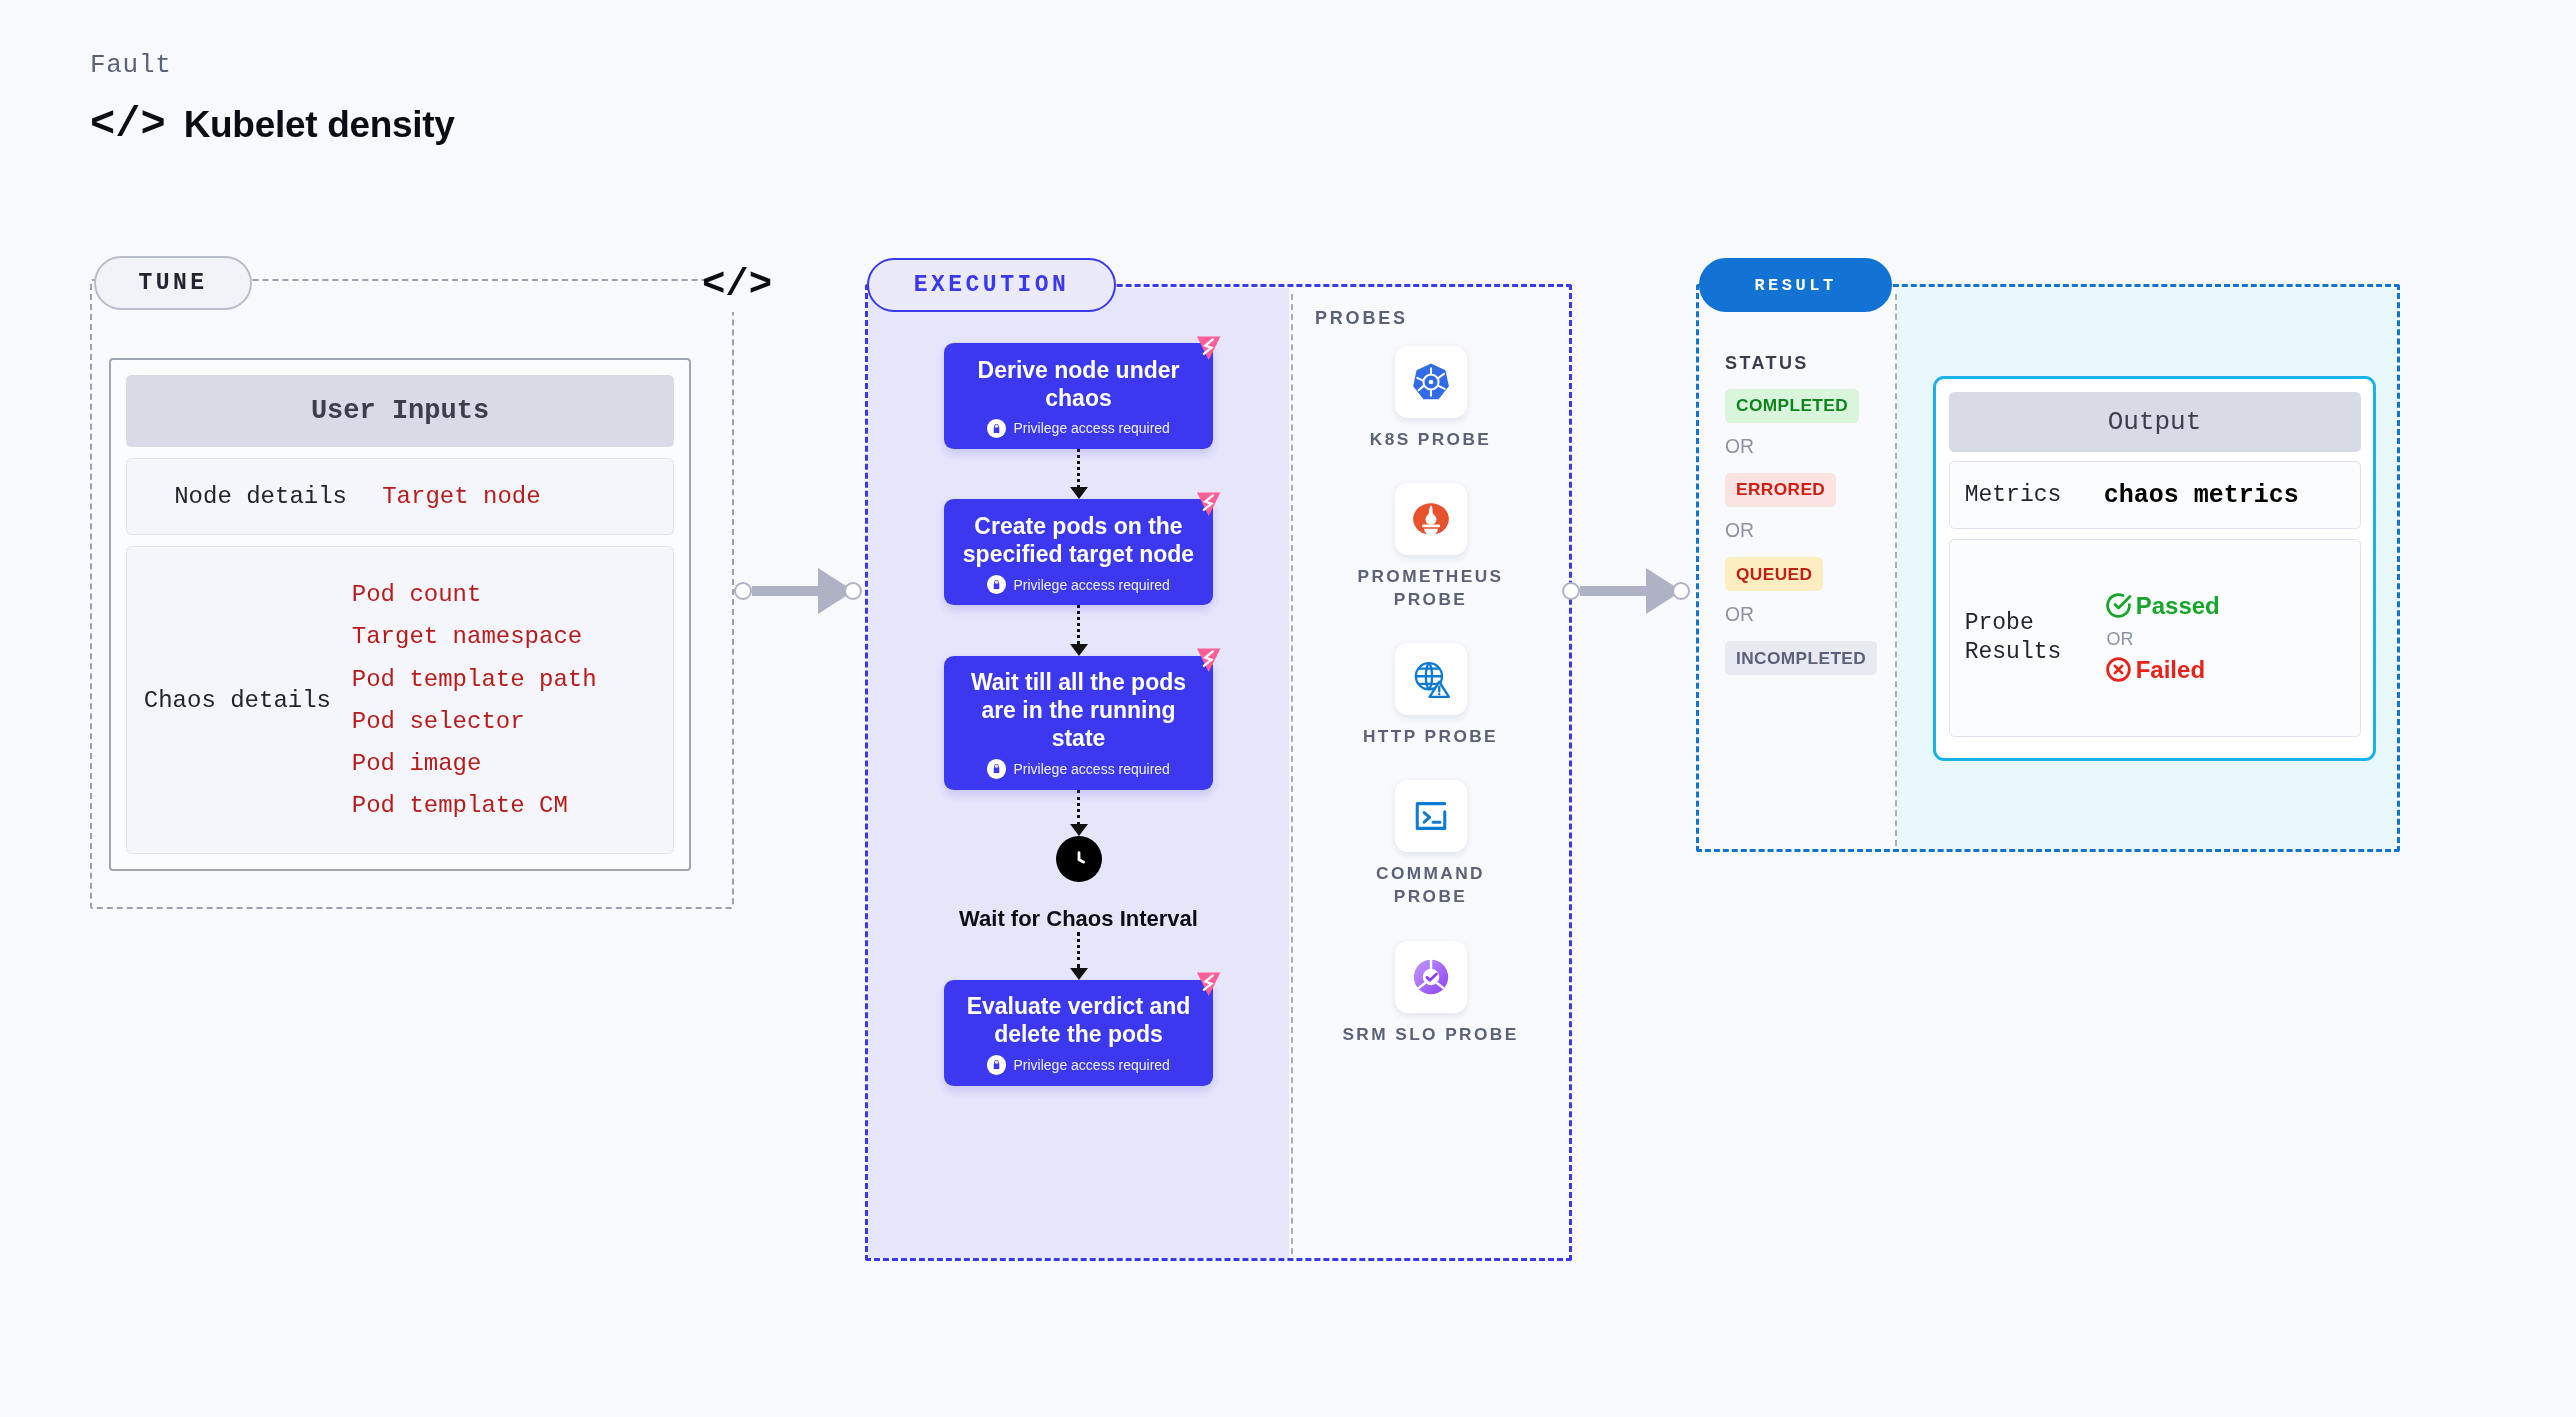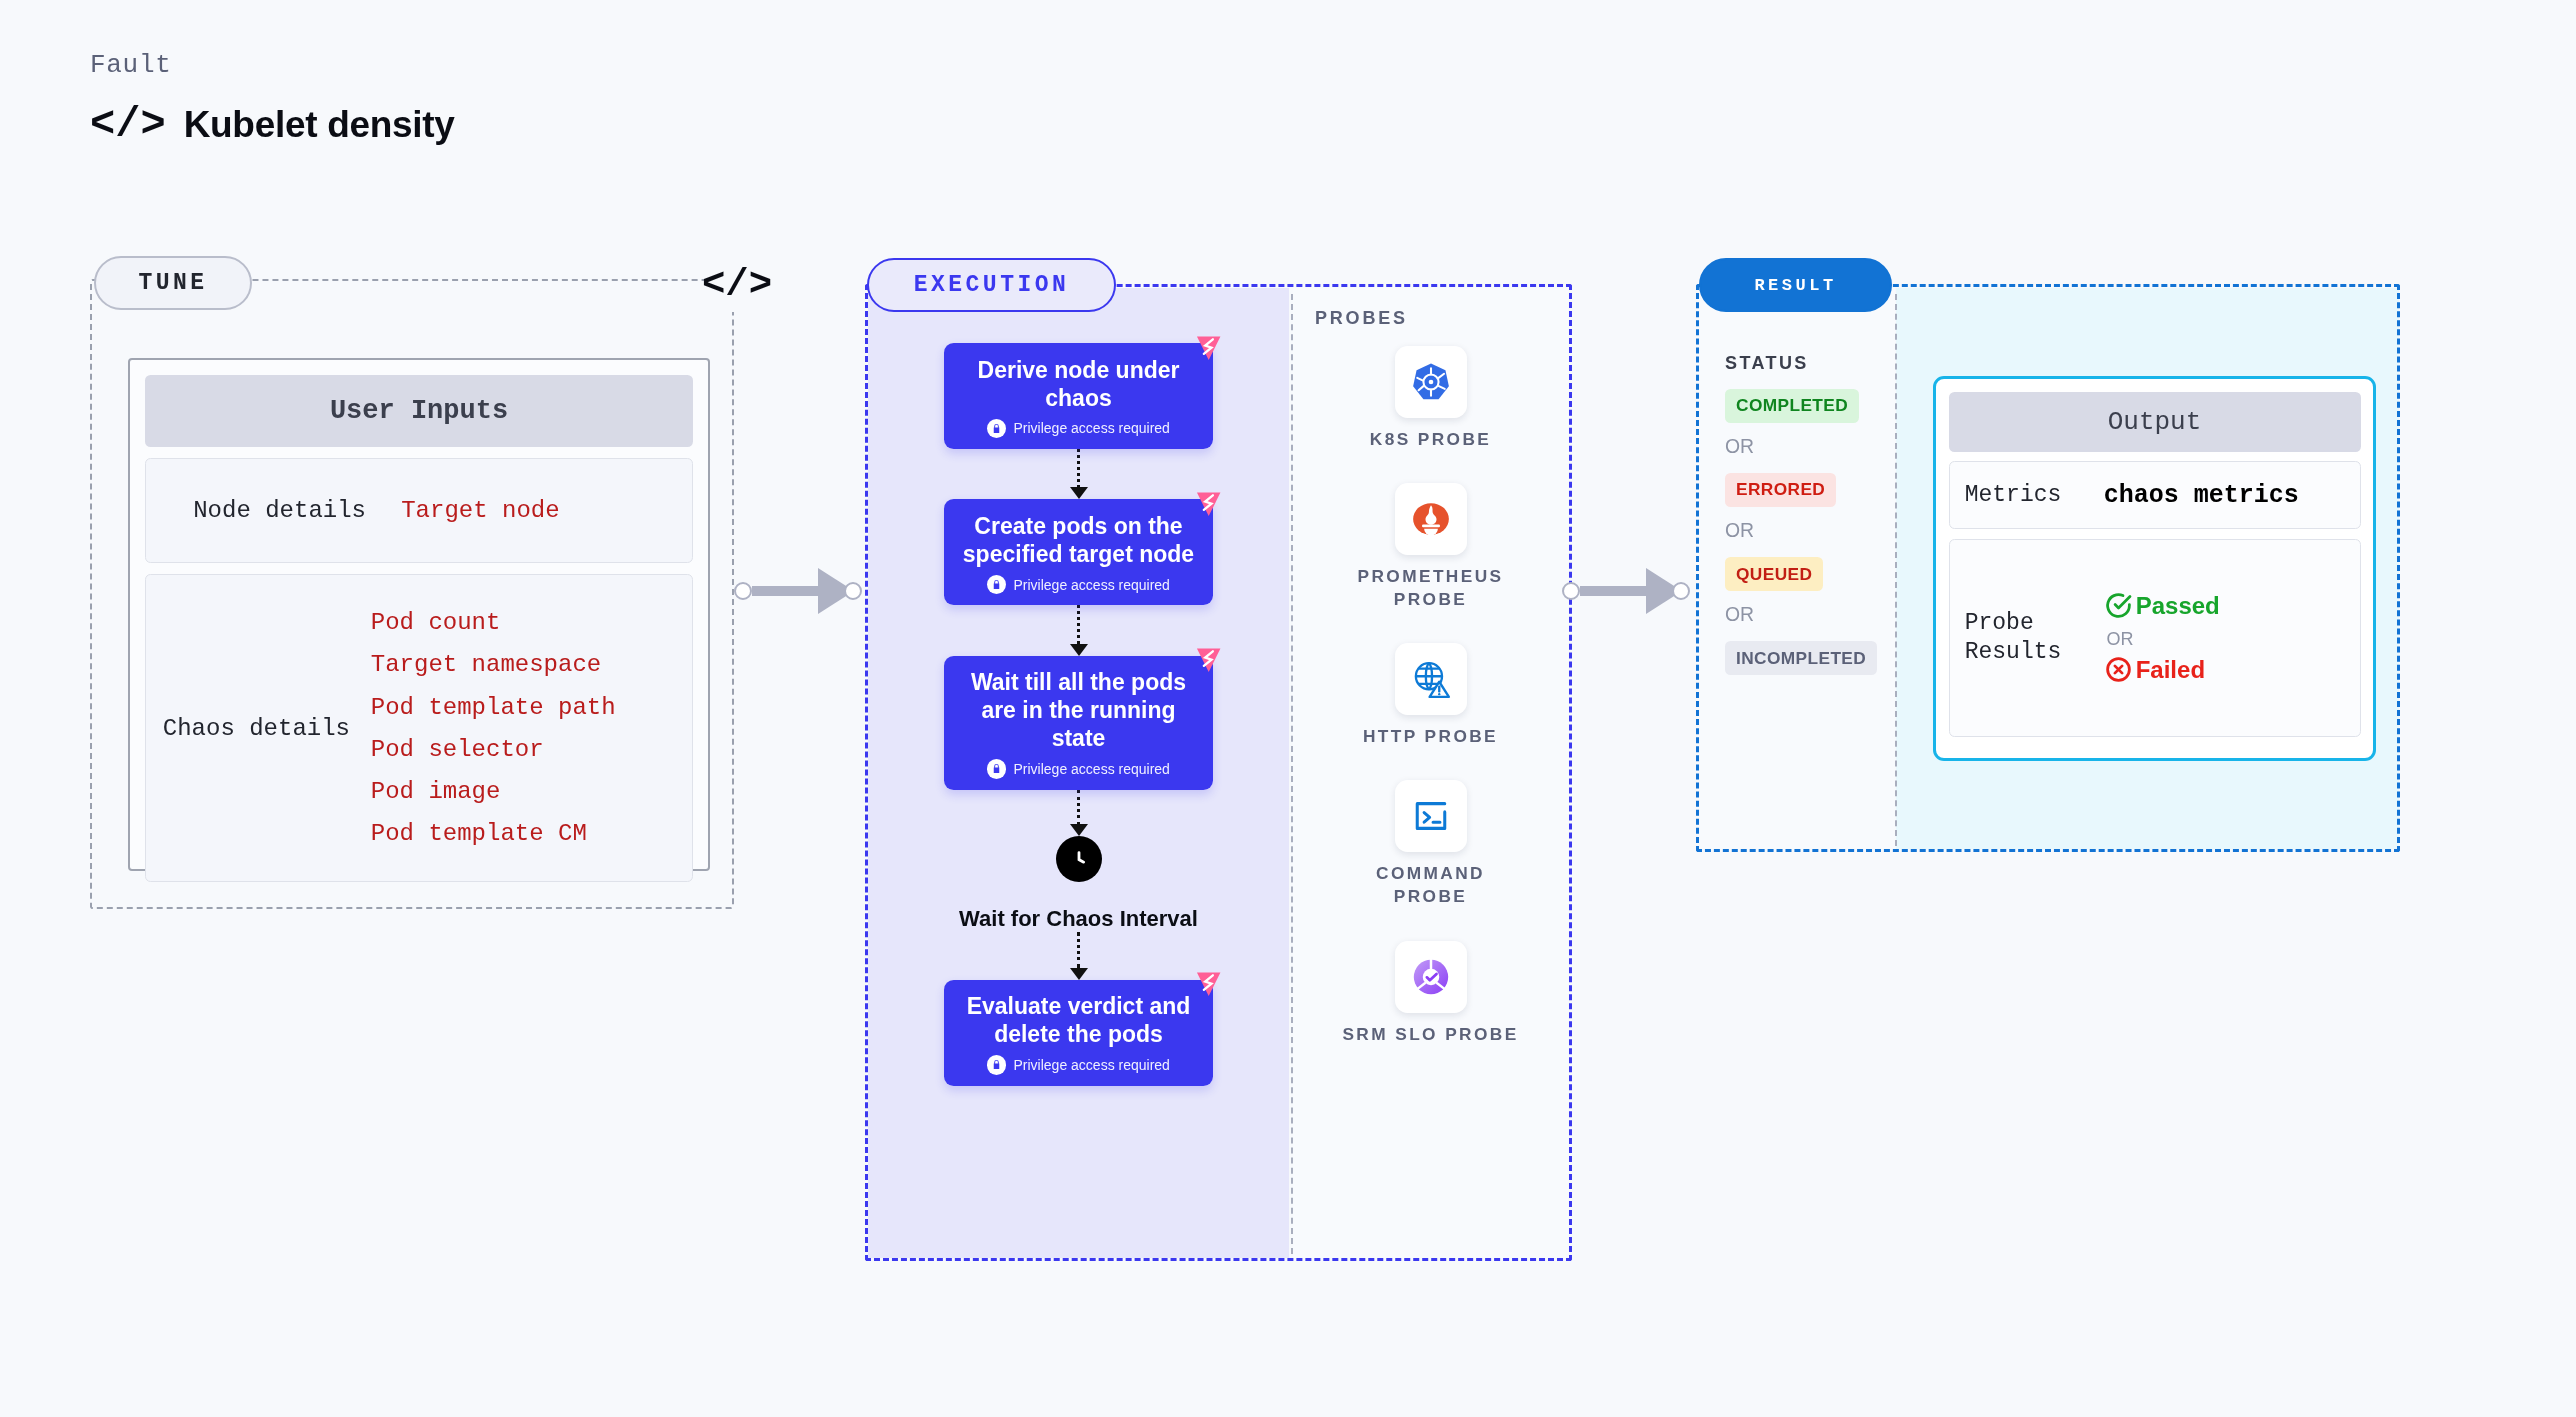--- a/index.html
+++ b/index.html
@@ -42,41 +42,41 @@
     left: 94px; top: 256px; width: 158px; height: 54px;
     background: #f1f3f9; border: 2.1px solid #b9bdcb; color: #22252e; font-size: 23px;
   }
   .code-mark-inline {
     position: absolute; left: 705px; top: 258px; width: 64px; height: 54px;
     background: #f7f9fc; display: flex; align-items: center; justify-content: center;
     font-family: "Liberation Mono", monospace; font-size: 39px; font-weight: 700; color: #0b0d14;
     z-index: 6;
   }
   .ui-card {
-    position: absolute; left: 128px; top: 358px; width: 582px; height: 513px;
+    position: absolute; left: 109px; top: 358px; width: 582px; height: 513px;
     border: 2.8px solid #9fa4b0; border-radius: 4px; background: #fbfcfe;
     padding: 15.2px;
   }
   .ui-head {
     height: 72px; background: #d8dae6; border-radius: 5.5px;
     display: flex; align-items: center; justify-content: center;
     font-family: "Liberation Mono", monospace; font-size: 27px; font-weight: 700; color: #3b3f4d;
   }
   .ui-sect {
     margin-top: 11px; border: 1.4px solid #dfe2ea; border-radius: 5.5px; background: #f4f6fb;
     display: flex; align-items: center; padding: 14px 16.6px;
   }
   .ui-sect .lbl {
     font-family: "Liberation Mono", monospace; font-size: 24px; color: #22252e; width: 208px; flex: none;
   }
   .ui-sect .vals { display: flex; flex-direction: column; gap: 15.2px; }
   .ui-sect .v {
     font-family: "Liberation Mono", monospace; font-size: 24px; color: #b91c1c;
   }
-  #node-sect { height: 105px; padding-left: 47px; }
+  #node-sect { height: 77px; padding-left: 47px; }
   #chaos-sect { height: 308px; }
 
   
   .conn { position: absolute; height: 48px; display: flex; align-items: center; z-index: 7; }
   .conn .dot {
     width: 18px; height: 18px; border-radius: 50%; background: #fff;
     border: 2.8px solid #aeb2c4; flex: none;
   }
   .conn .bar { height: 9.7px; background: #aeb2c4; flex: 1 1 auto; }
   .conn .tri {

